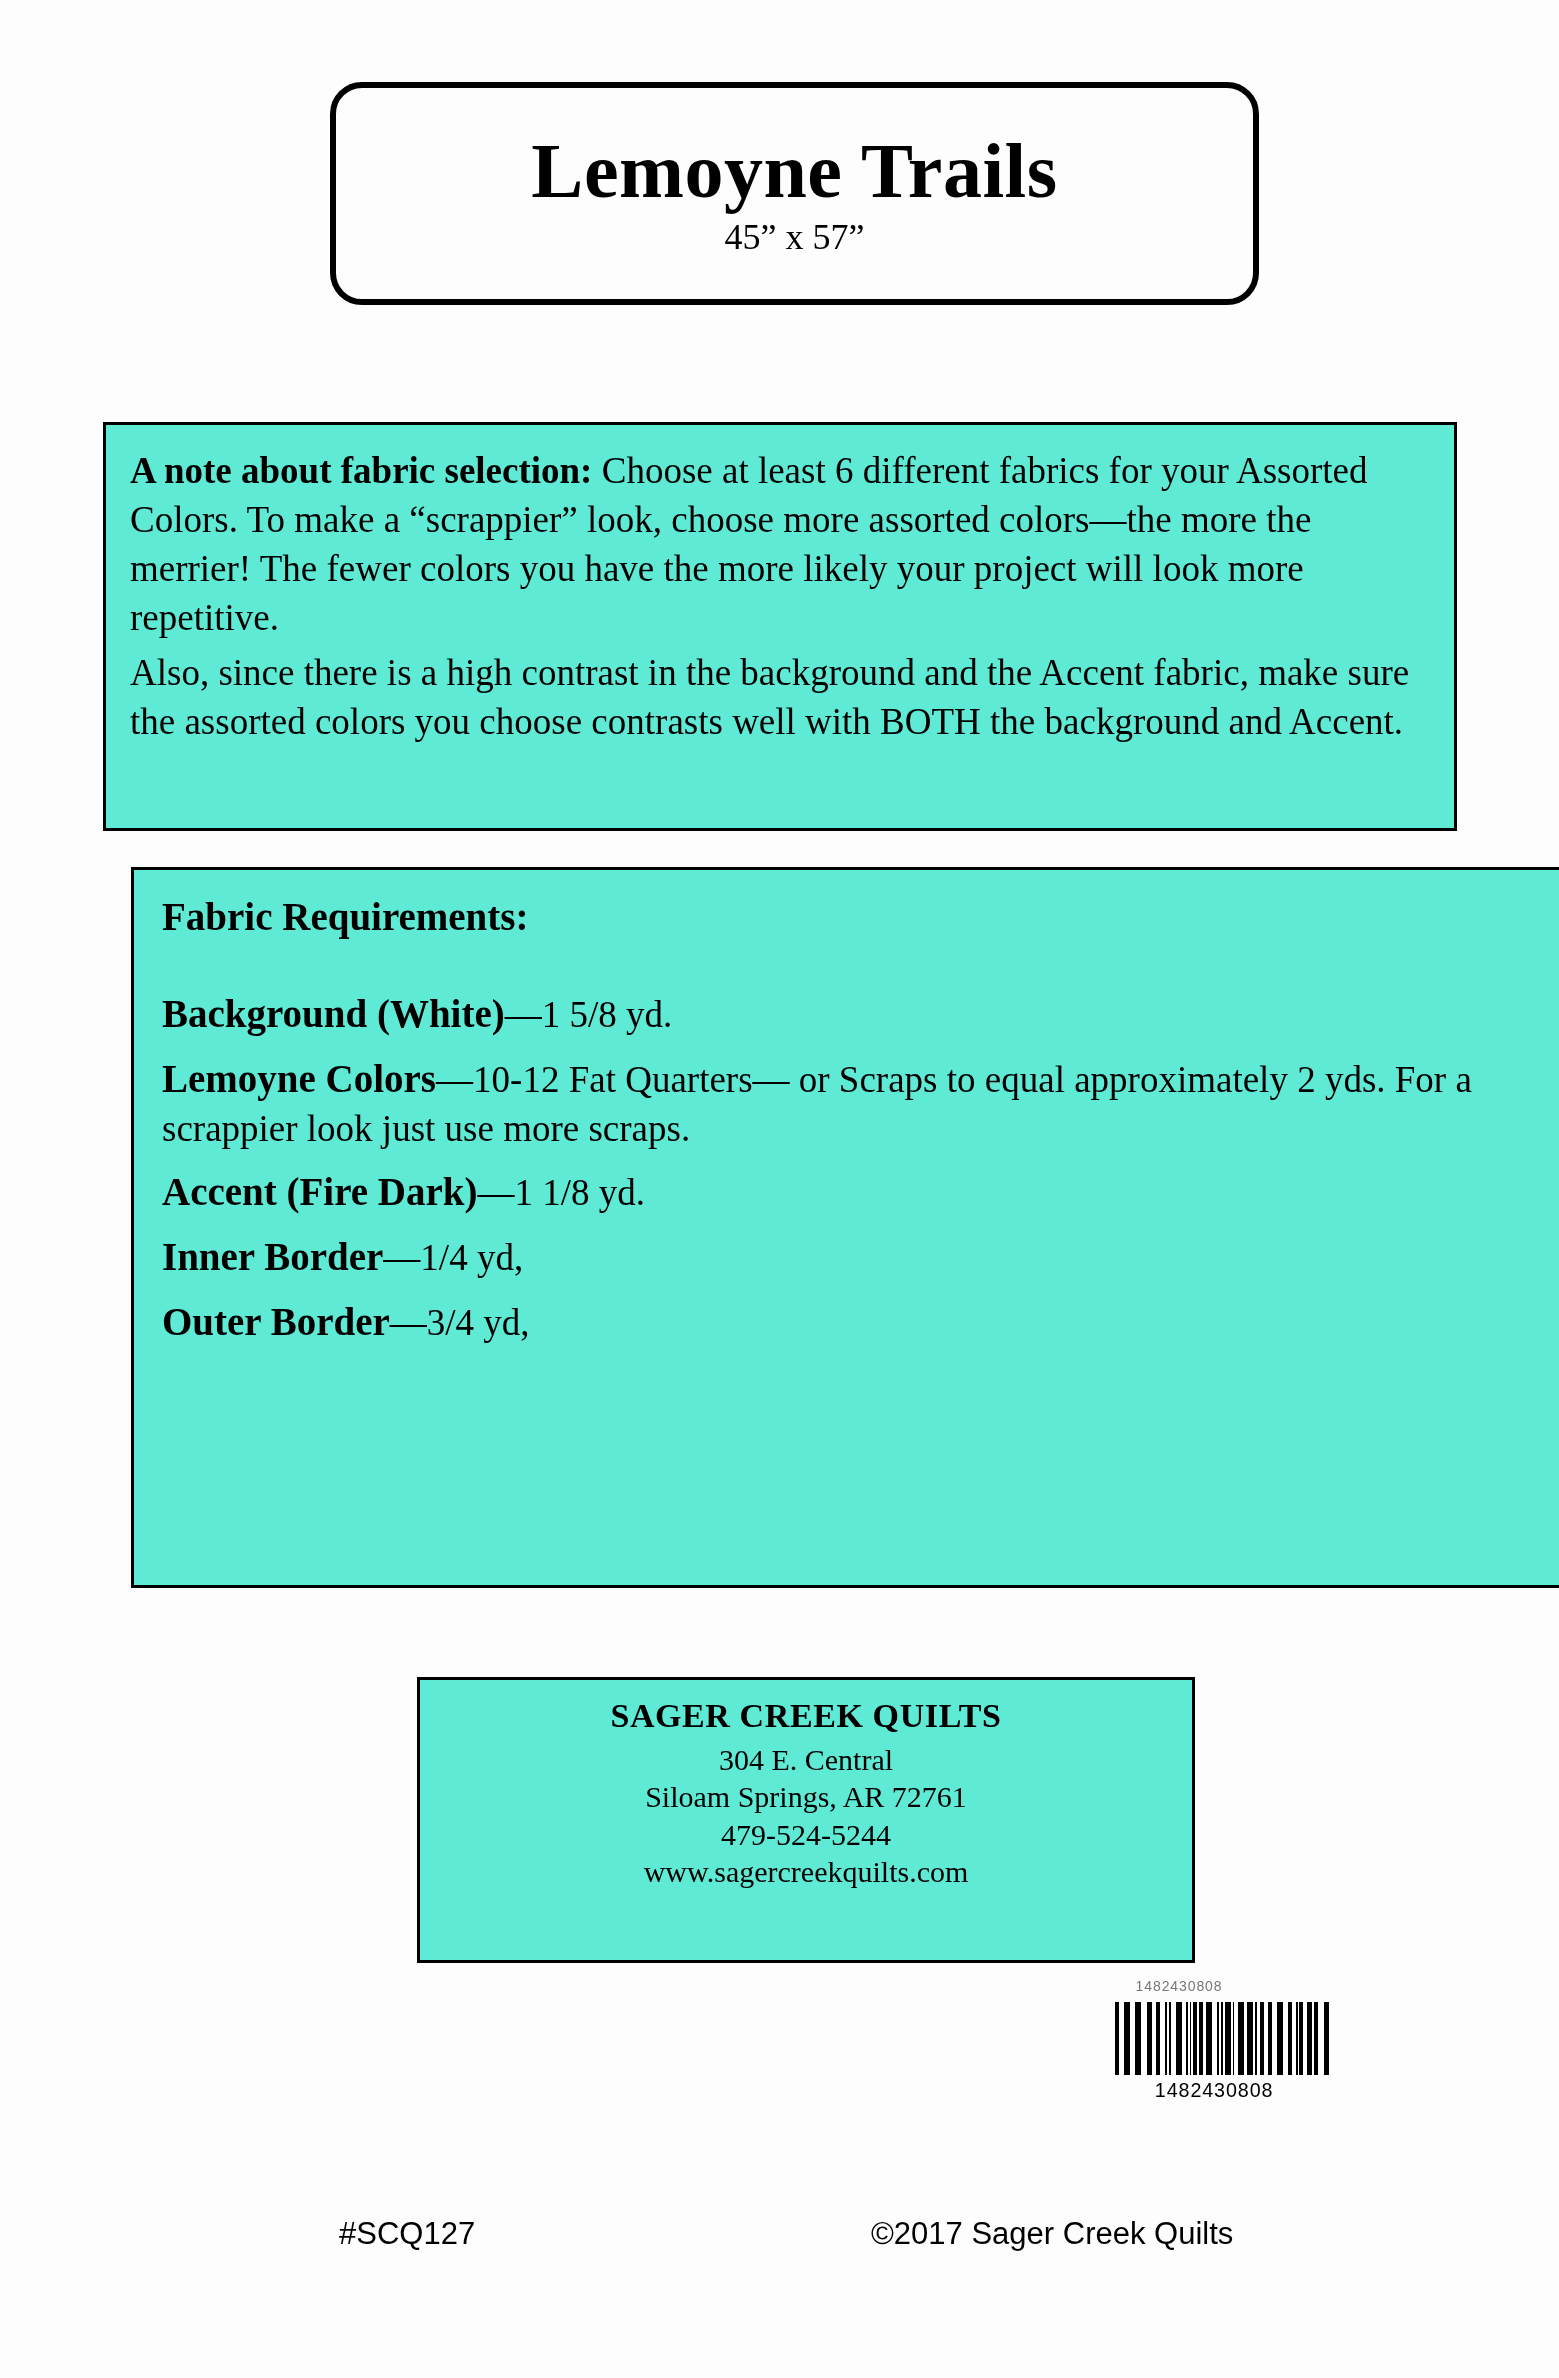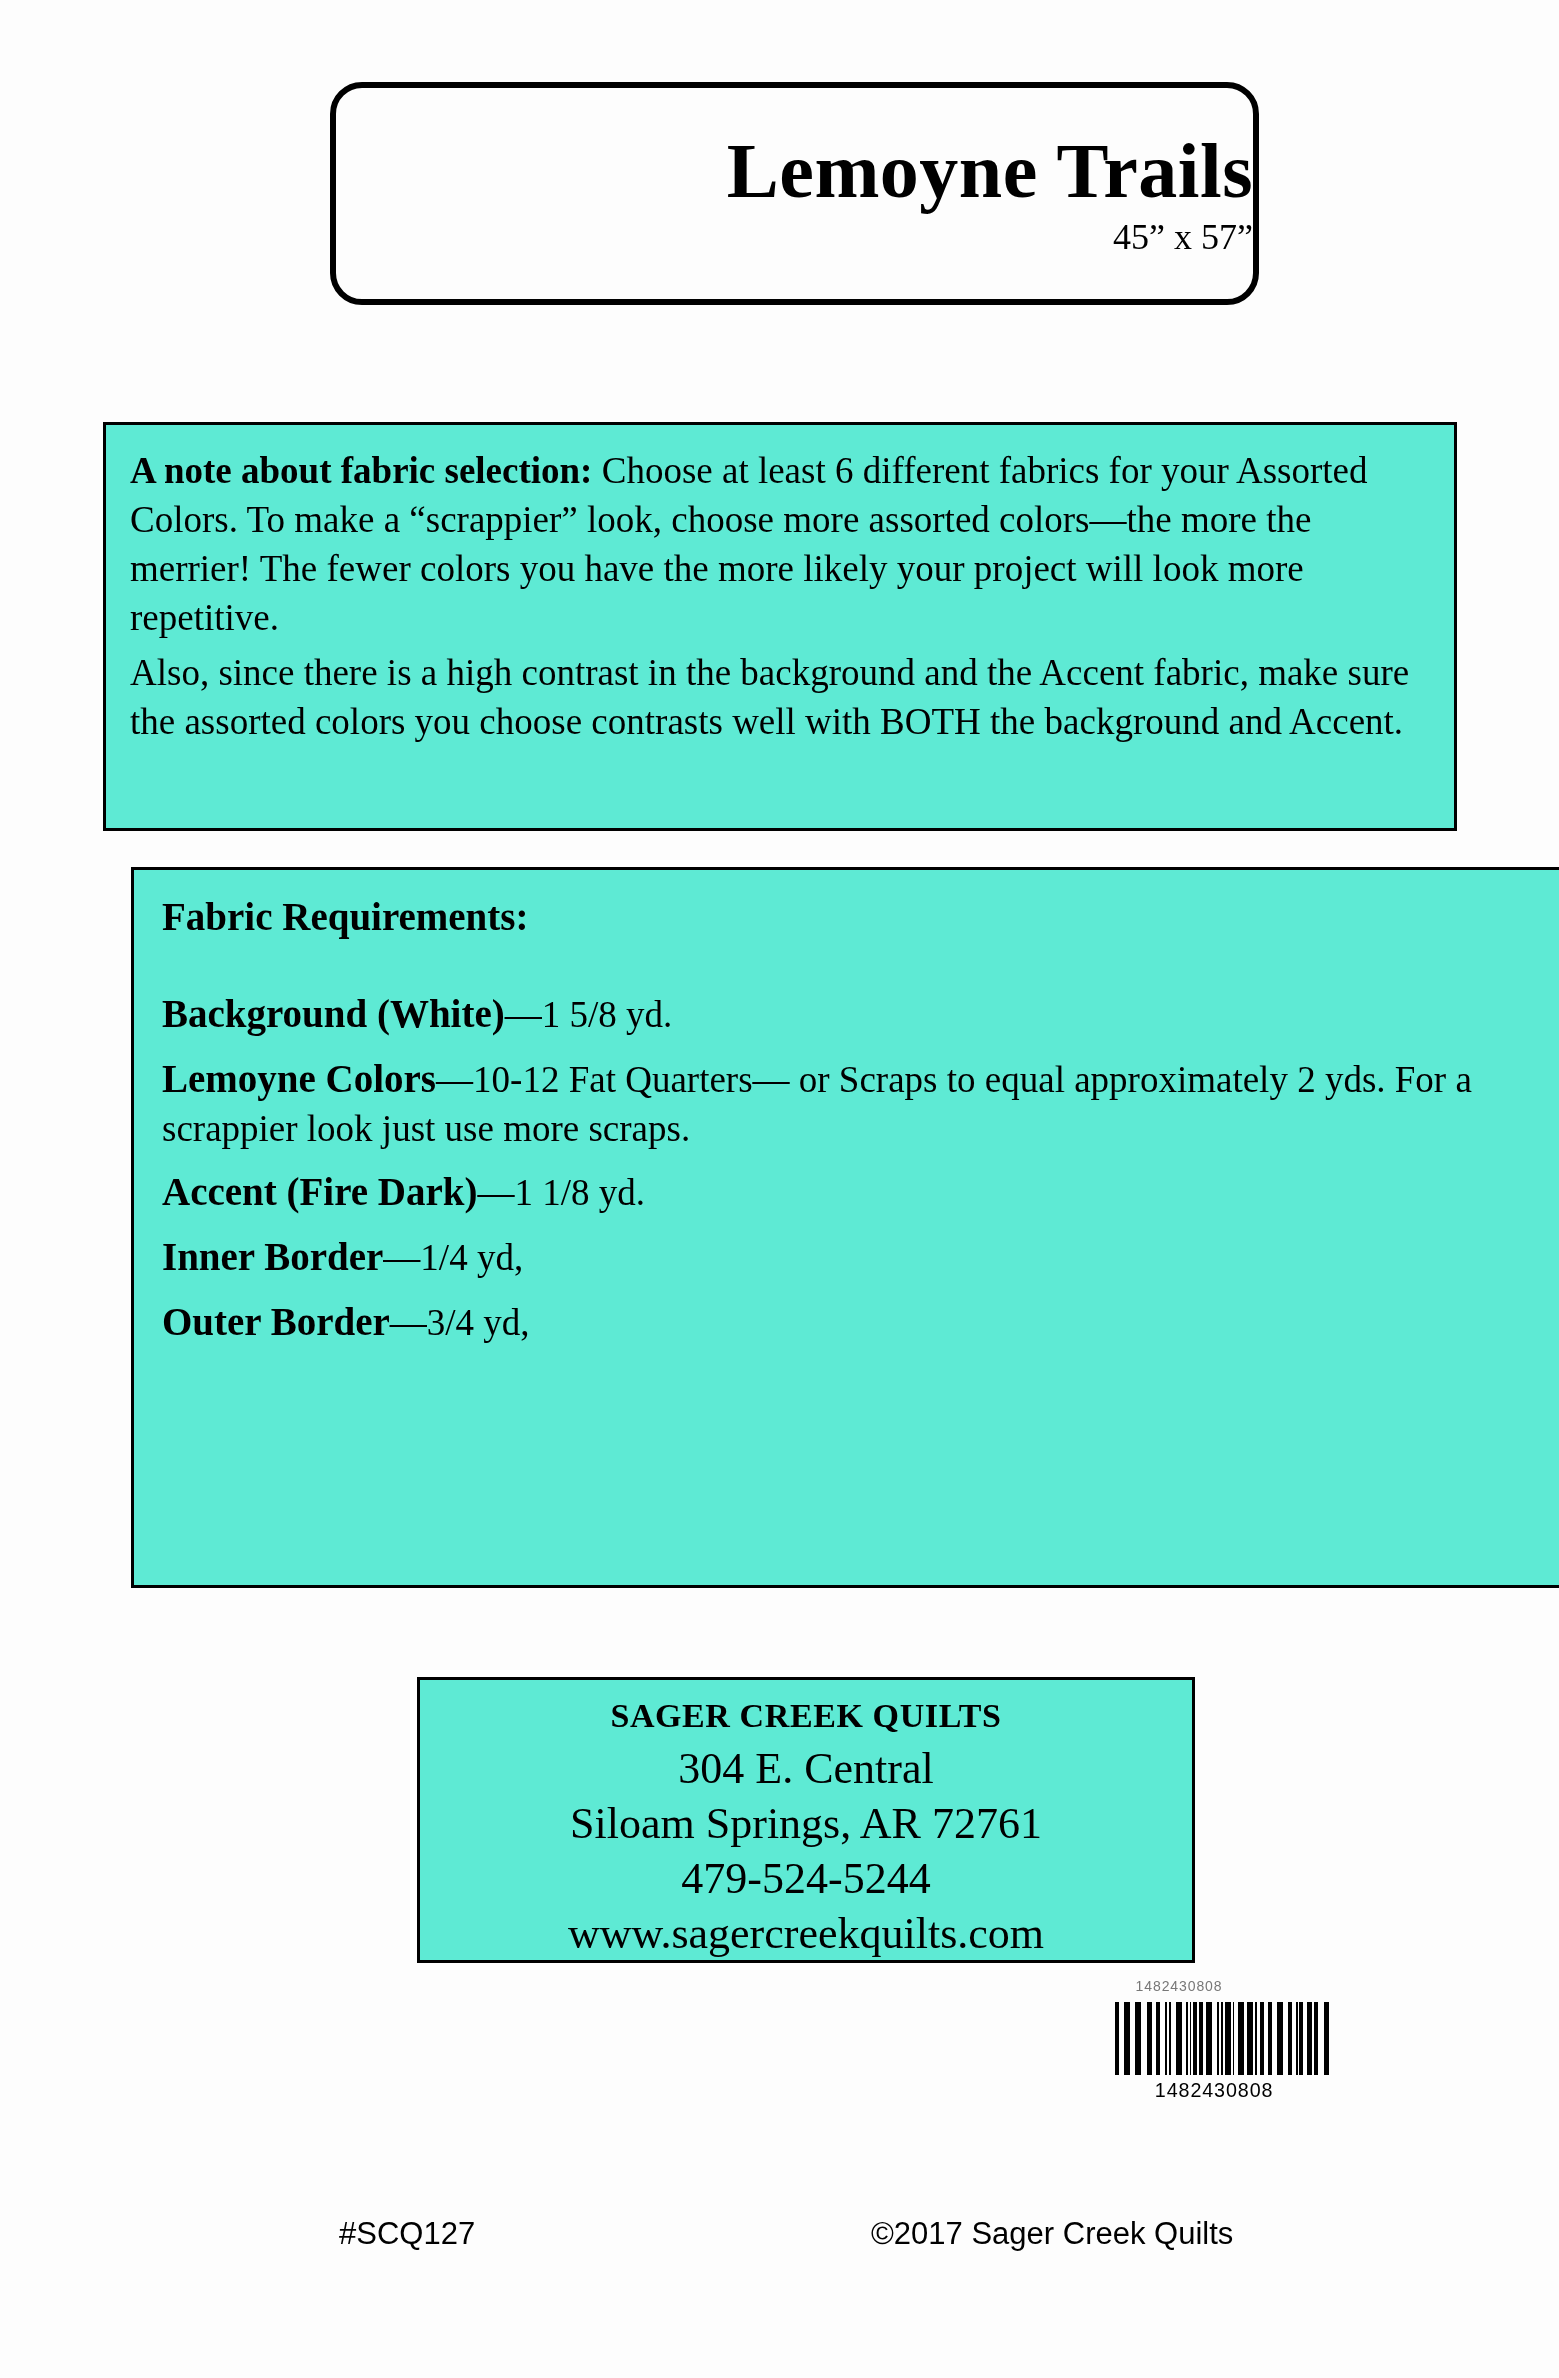--- a/index.html
+++ b/index.html
@@ -27,21 +27,21 @@
     position: absolute;
     left: 330px;
     top: 82px;
     width: 929px;
     height: 223px;
     border: 6.6px solid #000;
     border-radius: 32px;
     box-sizing: border-box;
     display: flex;
     flex-direction: column;
-    align-items: flex-end;
+    align-items: center;
     justify-content: center;
   }
   .title-plaque::before,
   .title-plaque::after {
     content: "";
     position: absolute;
     left: -6.6px;
     right: -6.6px;
     height: 0;
   }
@@ -123,21 +123,21 @@
     padding: 17px 0 0 0;
     text-align: center;
   }
   .company-name {
     font-size: 34px;
     font-weight: bold;
     letter-spacing: 0.6px;
     margin: 0 0 5.6px 0;
   }
   .company-line {
-    font-size: 44px;
+    font-size: 30px;
     line-height: 1.25;
     margin: 0;
   }
 
   
   .barcode-wrap {
     position: absolute;
     left: 1115px;
     top: 1993px;
     width: 337px;

